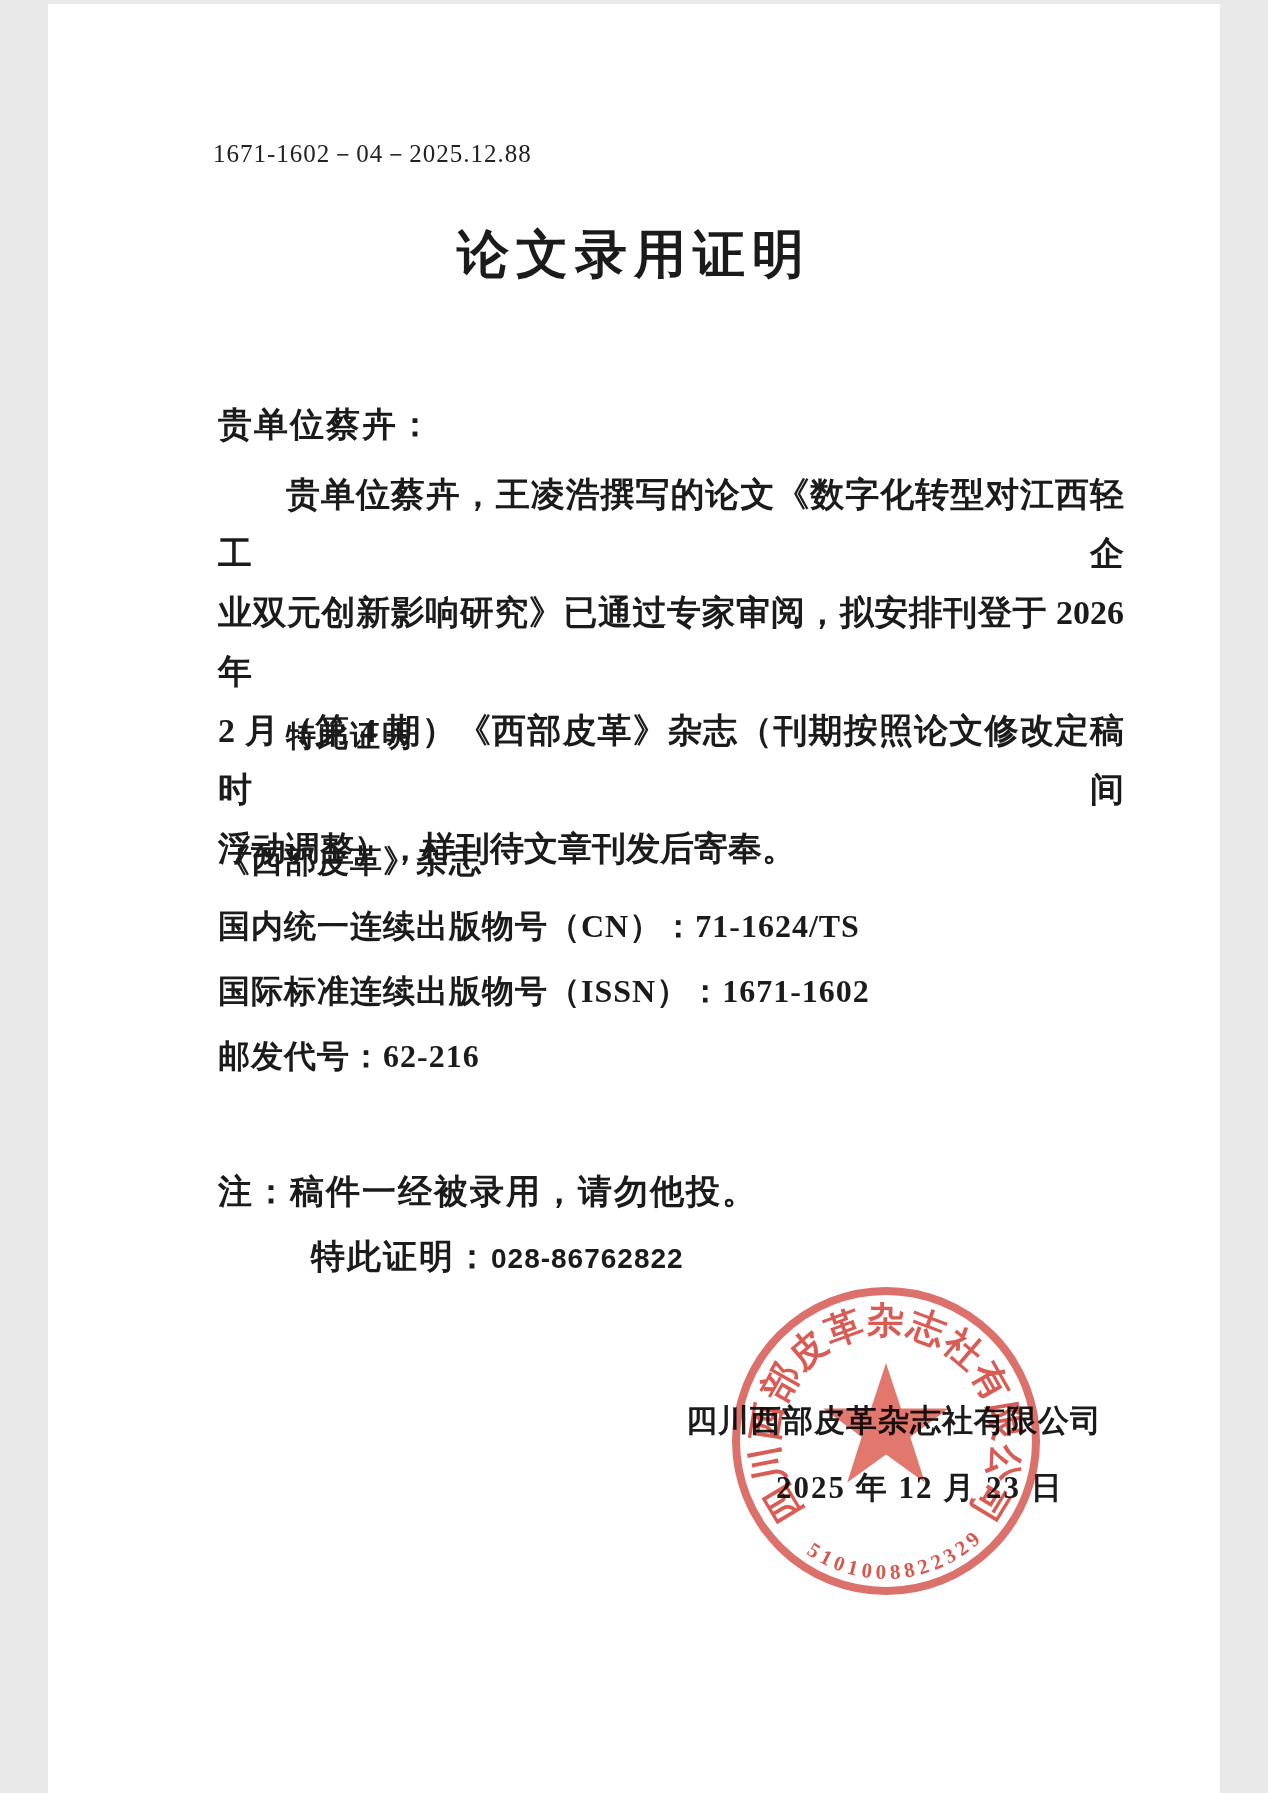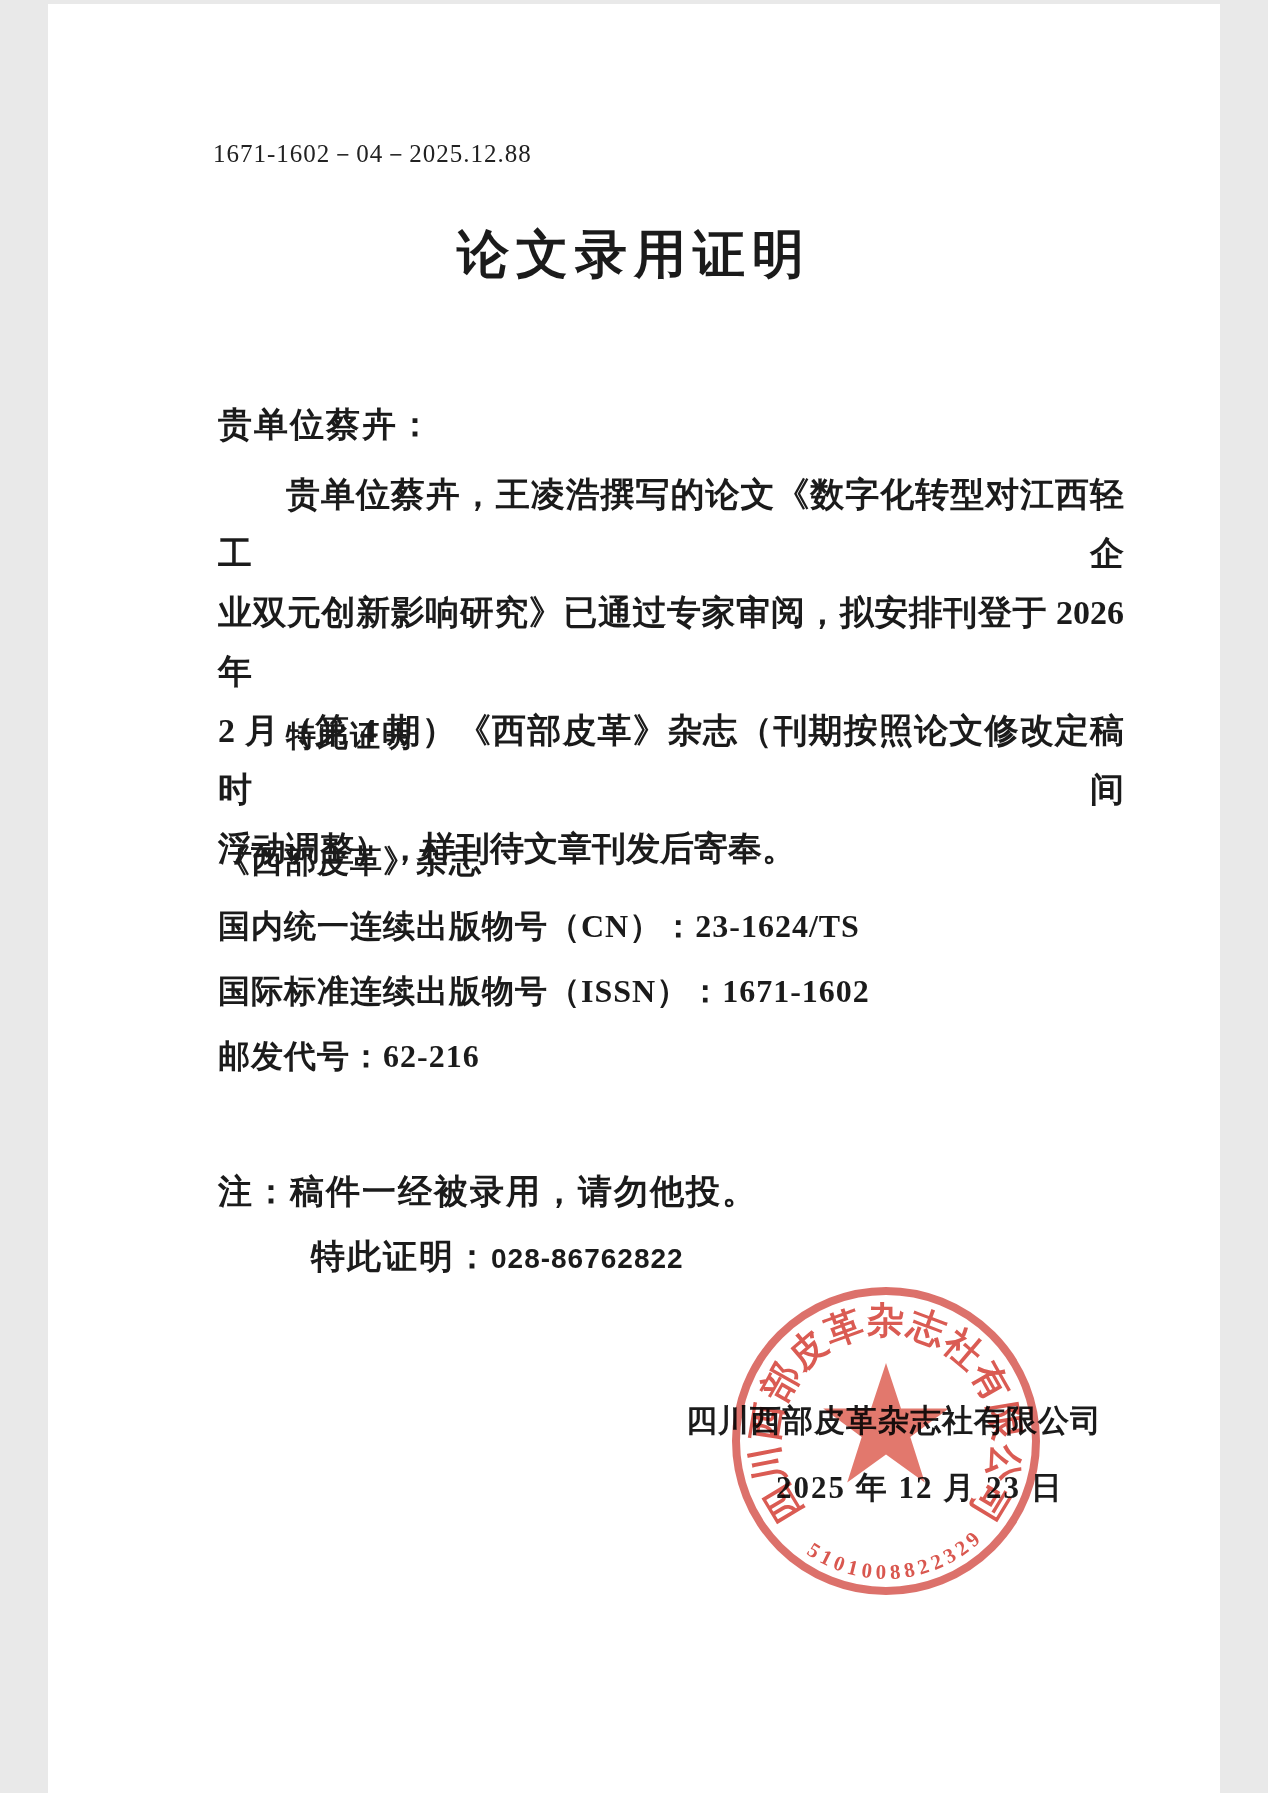--- a/index.html
+++ b/index.html
@@ -101,21 +101,21 @@
   <div class="abs para">
     <div class="bline first">贵单位蔡卉，王凌浩撰写的论文《数字化转型对江西轻工企</div>
     <div class="bline">业双元创新影响研究》已通过专家审阅，拟安排刊登于 2026 年</div>
     <div class="bline">2 月（第 4 期）《西部皮革》杂志（刊期按照论文修改定稿时间</div>
     <div class="bline last">浮动调整），样刊待文章刊发后寄奉。</div>
   </div>
 
   <div class="abs closing">特此证明</div>
 
   <div class="abs jline j1">《西部皮革》杂志</div>
-  <div class="abs jline j2">国内统一连续出版物号（CN）：23-1624/TS</div>
+  <div class="abs jline j2">国内统一连续出版物号（CN）：71-1624/TS</div>
   <div class="abs jline j3">国际标准连续出版物号（ISSN）：1671-1602</div>
   <div class="abs jline j4">邮发代号：62-216</div>
 
   <div class="abs note">注：稿件一经被录用，请勿他投。</div>
 
   <div class="abs phone">
     <span>特此证明：</span><span class="num">028-86762822</span>
   </div>
 
   <div class="abs company">四川西部皮革杂志社有限公司</div>

